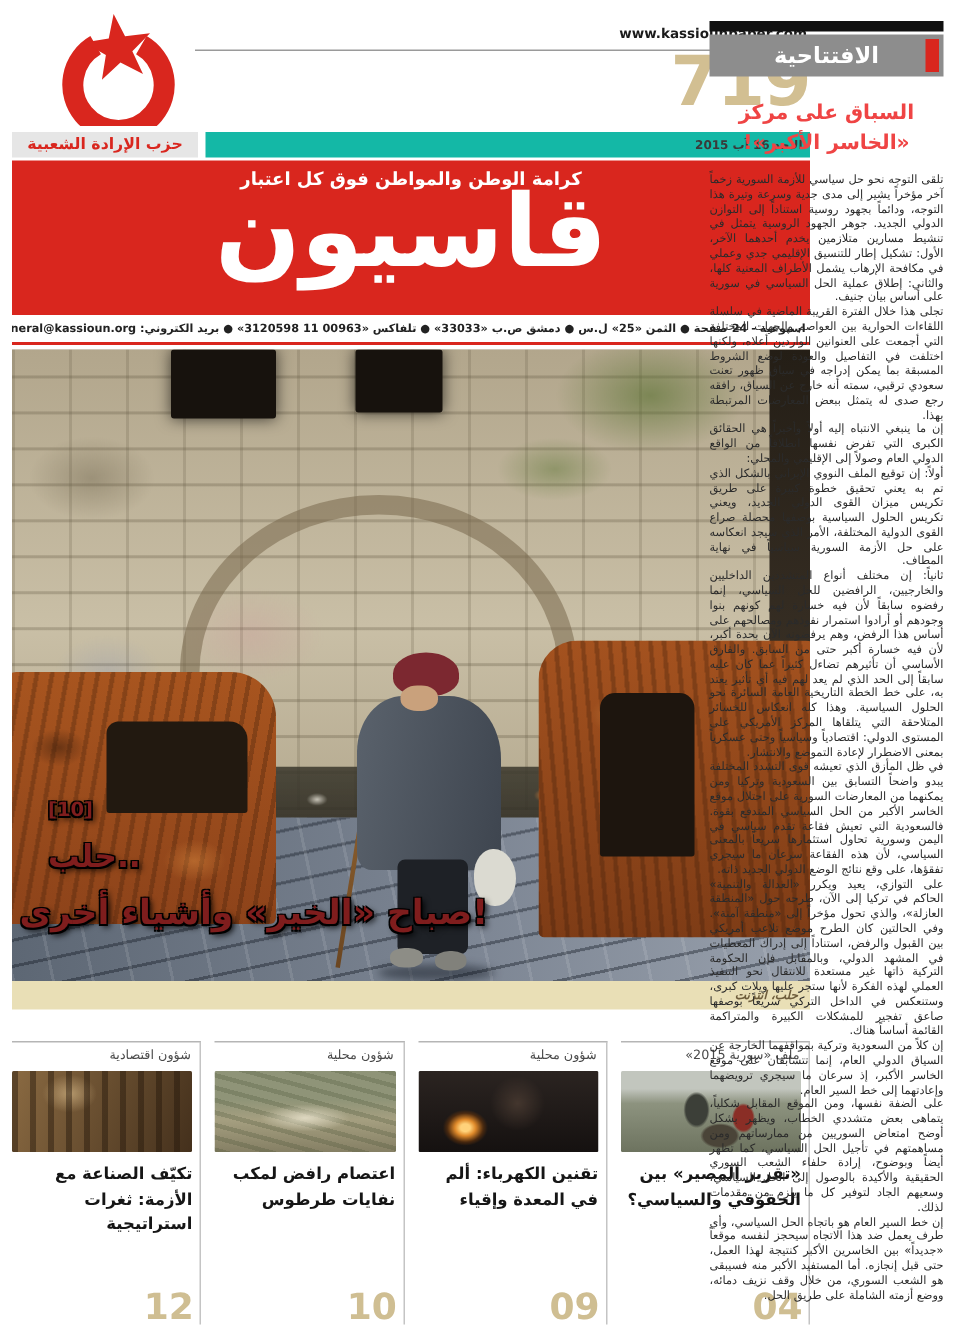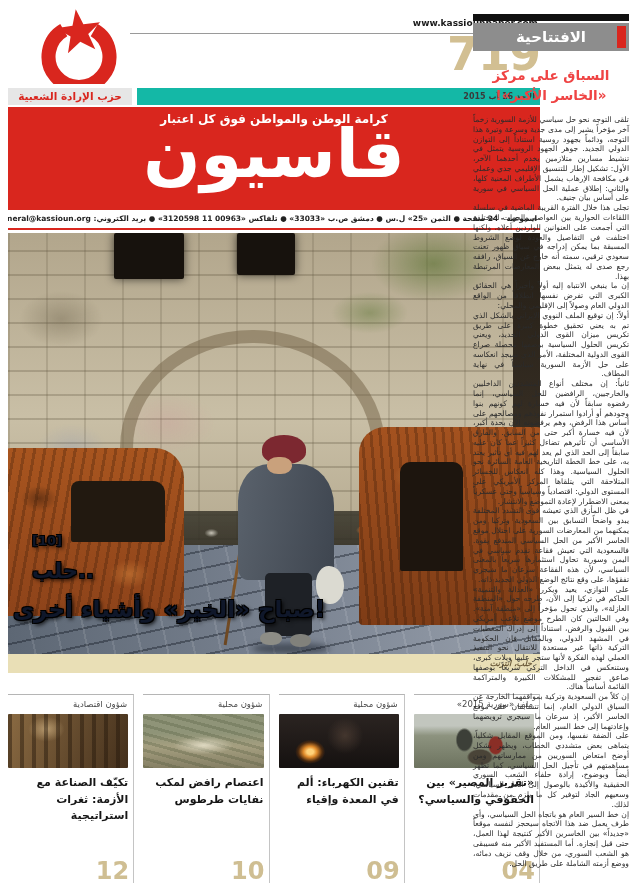--- a/index.html
+++ b/index.html
@@ -84,21 +84,21 @@
     background:linear-gradient(100deg,#5a626c,#3e454f);border-radius:32% 36% 8% 10%;}
   .pants{position:absolute;left:30%;top:63%;width:42%;height:29%;background:#1e2126;border-radius:5px;}
   .shoeA{position:absolute;left:26%;top:90%;width:19%;height:6%;background:#8d8d86;border-radius:45%;}
   .shoeB{position:absolute;left:52%;top:91%;width:19%;height:6%;background:#81817b;border-radius:45%;}
   .bag{position:absolute;left:76%;top:60%;width:25%;height:17%;background:#dbdad1;
     border-radius:46% 54% 50% 50%;}
   .cane{position:absolute;left:4%;top:24%;width:3px;height:72%;transform:rotate(9deg);
     background:linear-gradient(#9a6a35,#6b4621);}
   .mshadow{position:absolute;left:18%;top:95%;width:70%;height:5%;background:rgba(20,25,35,.5);
     border-radius:50%;filter:blur(3px);}
-  .ov{position:absolute;color:#0f172a;font-weight:bold;
+  .ov{position:absolute;color:#7f1d1d;font-weight:bold;
     text-shadow:1px 1px 0 #000,-1px -1px 0 #000,1px -1px 0 #000,-1px 1px 0 #000,2px 2px 4px #000;}
   .ovA{left:24px;top:300px;font-size:13px;}
   .ovB{left:24px;top:326px;font-size:21px;}
   .ovC{left:5px;top:363px;font-size:23px;white-space:nowrap;}
   .photocap{height:19px;line-height:19px;background:#e9dfb6;direction:rtl;text-align:right;
     font-size:8px;font-weight:bold;color:#6e5d3c;padding:0 8px;font-style:italic;}
 
   
   .teasers{margin-top:21px;height:189px;display:flex;flex-direction:row-reverse;gap:9px;}
   .teaser{flex:1;position:relative;border-top:1px solid #b5b5b5;border-right:1px solid #c4c4c4;

